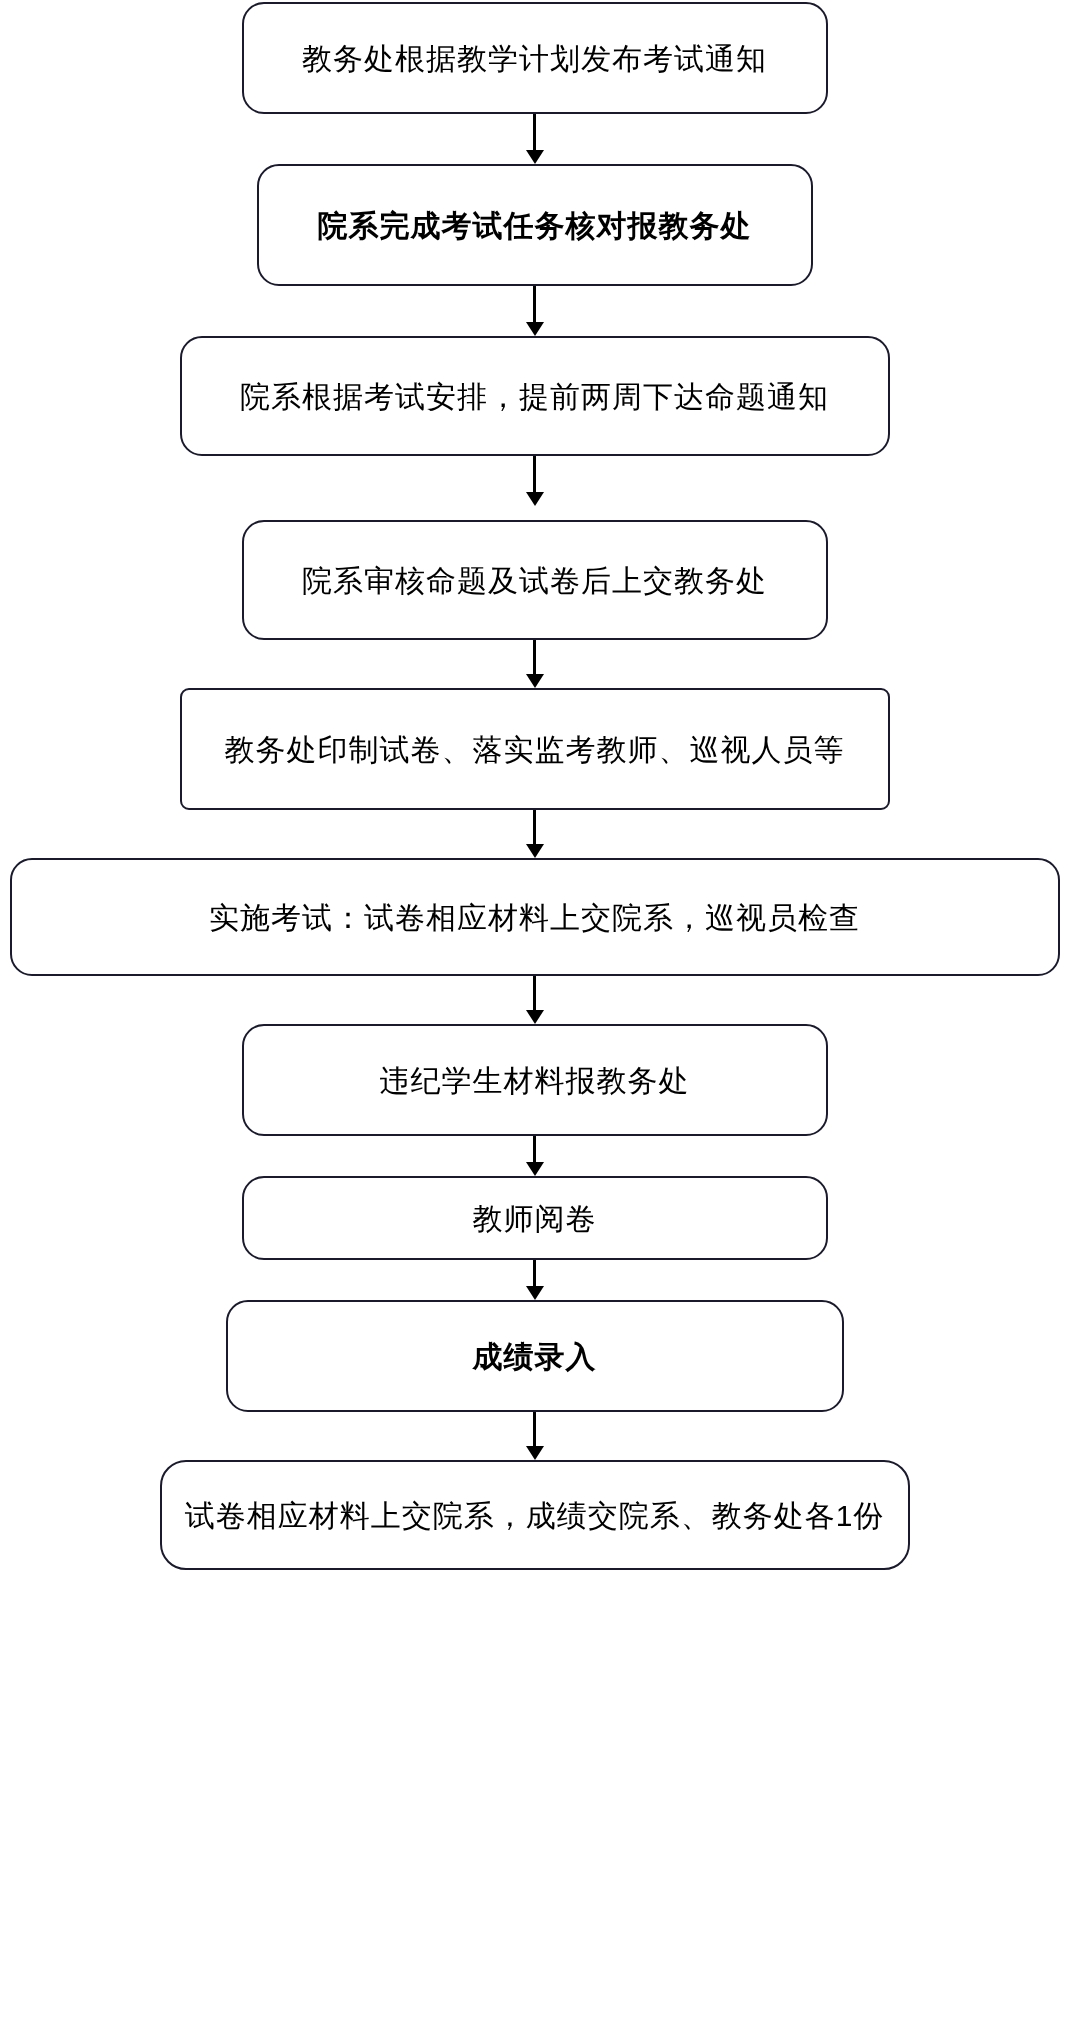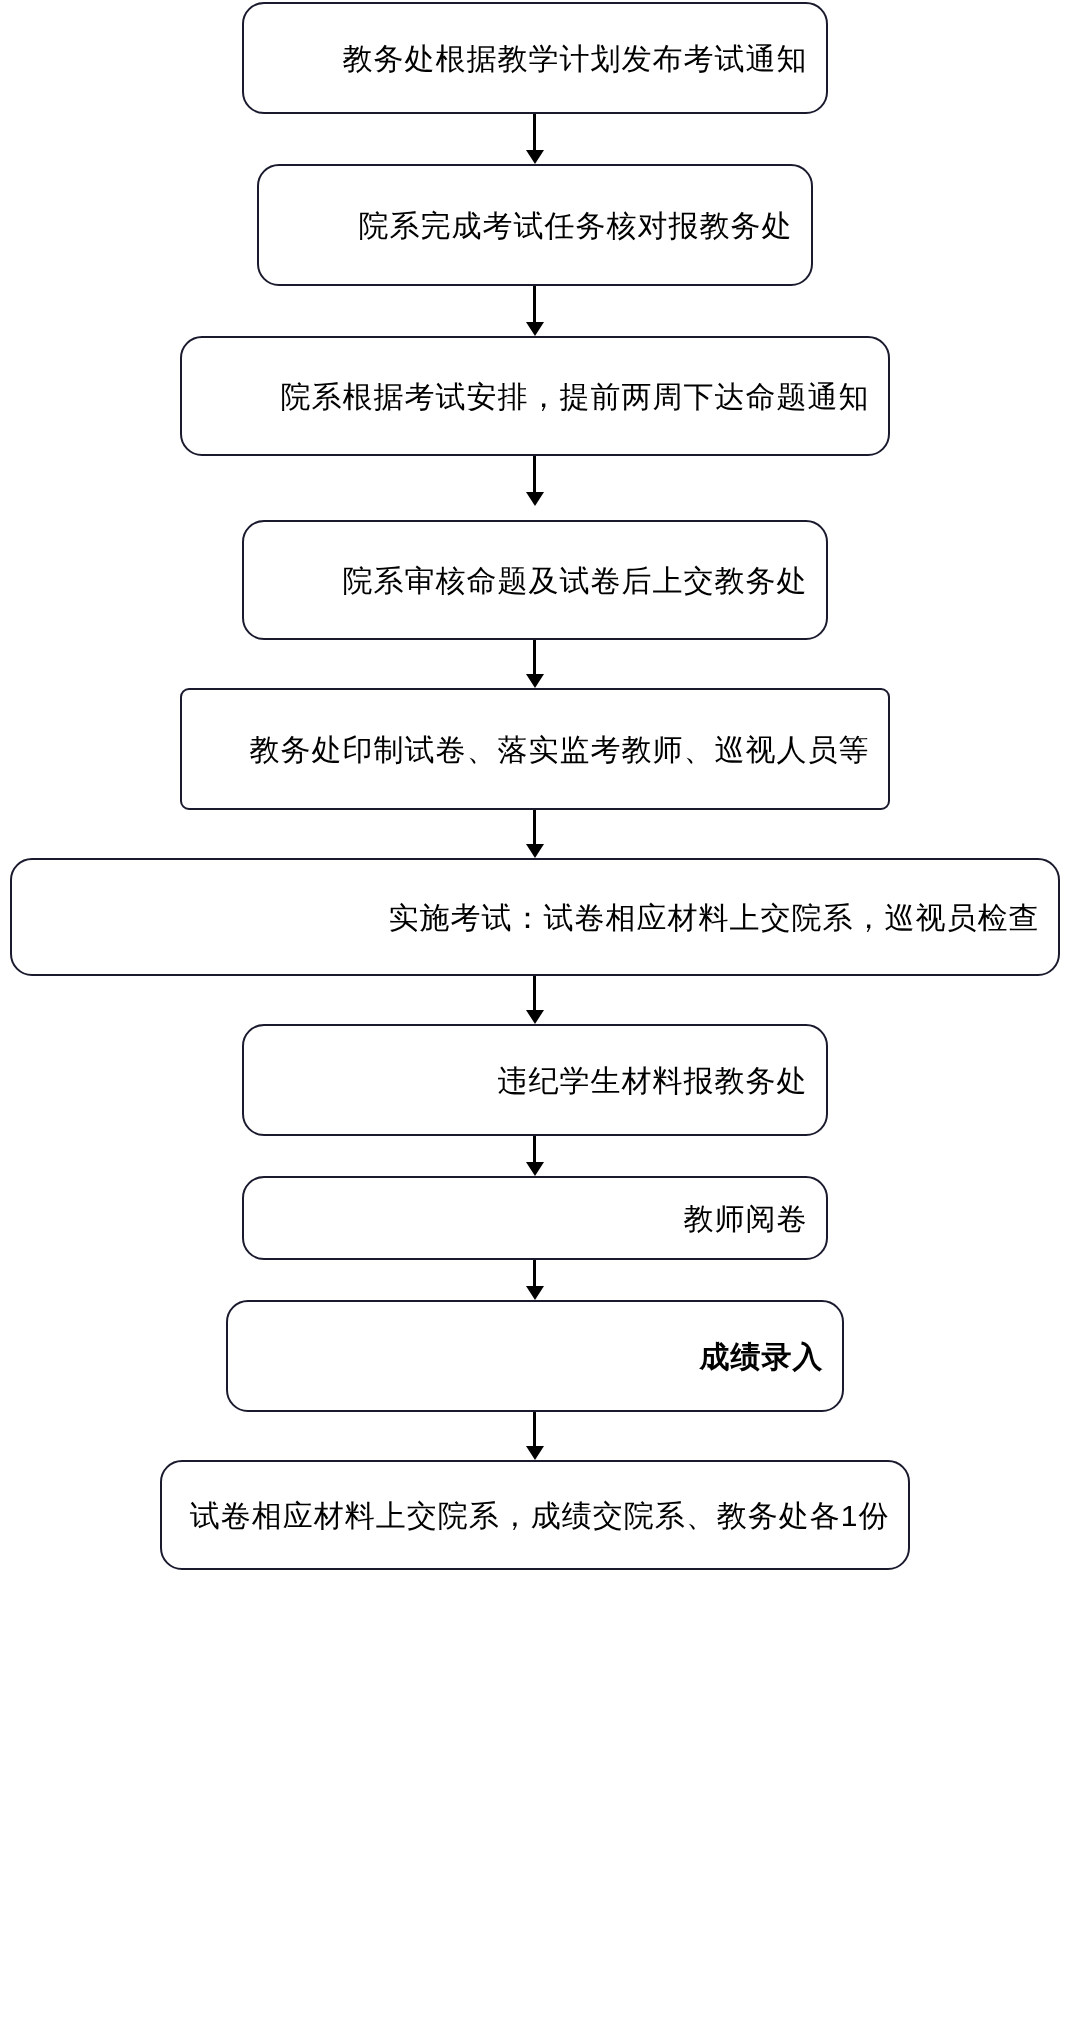--- a/index.html
+++ b/index.html
@@ -23,21 +23,21 @@
     padding-top: 2px;
     box-sizing: border-box;
   }
   .node {
     box-sizing: border-box;
     background: #ffffff;
     border: 2px solid #1a1a2e;
     border-radius: 22px;
     display: flex;
     align-items: center;
-    justify-content: flex-end;
+    justify-content: center;
     text-align: center;
     color: #000000;
     font-size: 30px;
     letter-spacing: 1px;
     line-height: 1.3;
     padding: 11px 18px;
   }
   .arrow {
     width: 26px;
     display: flex;
@@ -65,21 +65,21 @@
 <div id="flowchart">
 
   <div class="node" style="width:586px;height:112px;">
     <span>教务处根据教学计划发布考试通知</span>
   </div>
   <div class="arrow" style="height:50px;">
     <div class="shaft"></div>
     <div class="head"></div>
   </div>
 
-  <div class="node" style="width:556px;height:122px;">
+  <div class="node" style="width:556px;height:122px;font-weight:bold;">
     <span>院系完成考试任务核对报教务处</span>
   </div>
   <div class="arrow" style="height:50px;">
     <div class="shaft"></div>
     <div class="head"></div>
   </div>
 
   <div class="node" style="width:710px;height:120px;">
     <span>院系根据考试安排，提前两周下达命题通知</span>
   </div>
@@ -129,17 +129,17 @@
   </div>
 
   <div class="node" style="width:618px;height:112px;font-weight:bold;">
     <span>成绩录入</span>
   </div>
   <div class="arrow" style="height:48px;">
     <div class="shaft"></div>
     <div class="head"></div>
   </div>
 
-  <div class="node" style="width:750px;height:110px;">
+  <div class="node" style="width:750px;height:110px;border-radius:26px;">
     <span>试卷相应材料上交院系，成绩交院系、教务处各1份</span>
   </div>
 
 </div>
 
 </body></html>

